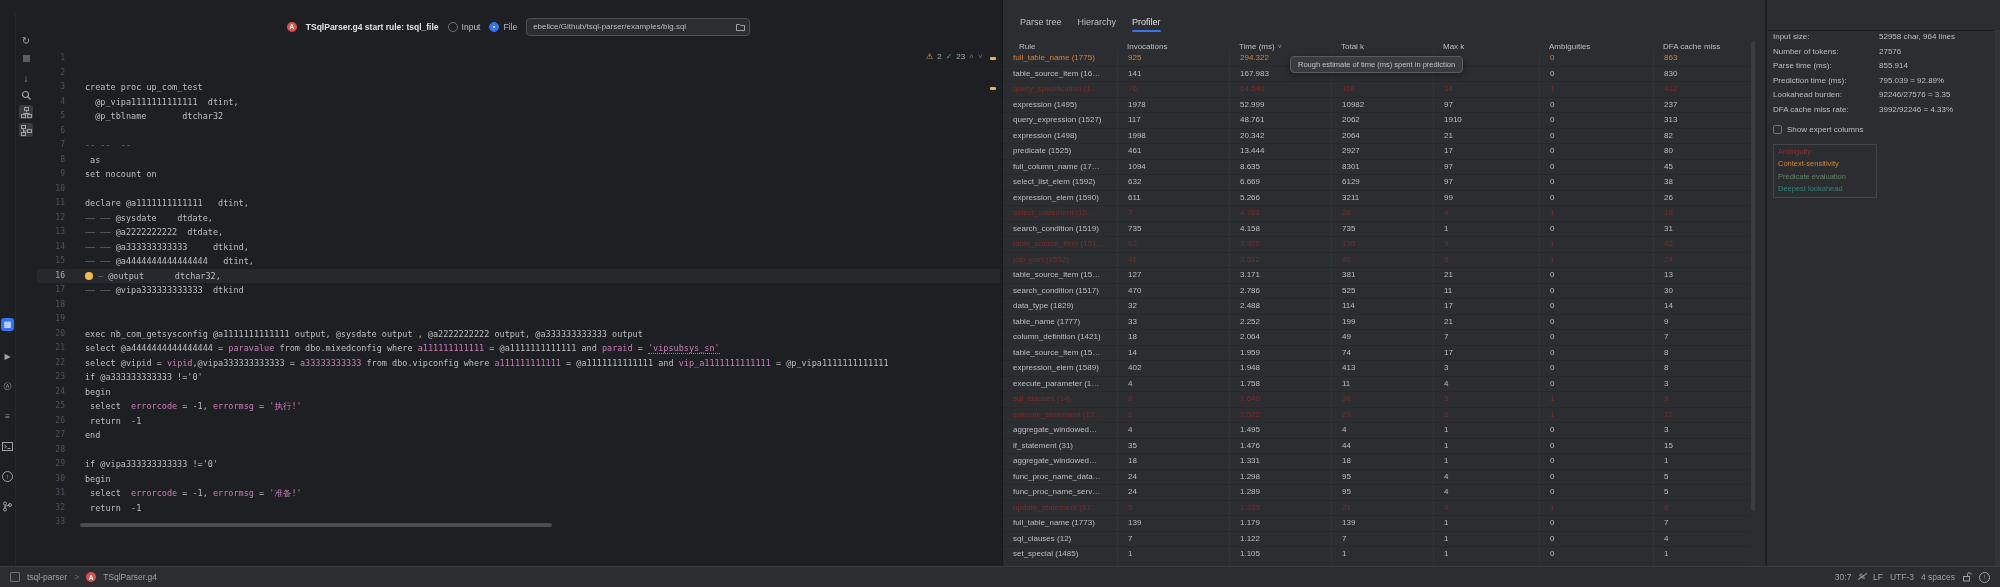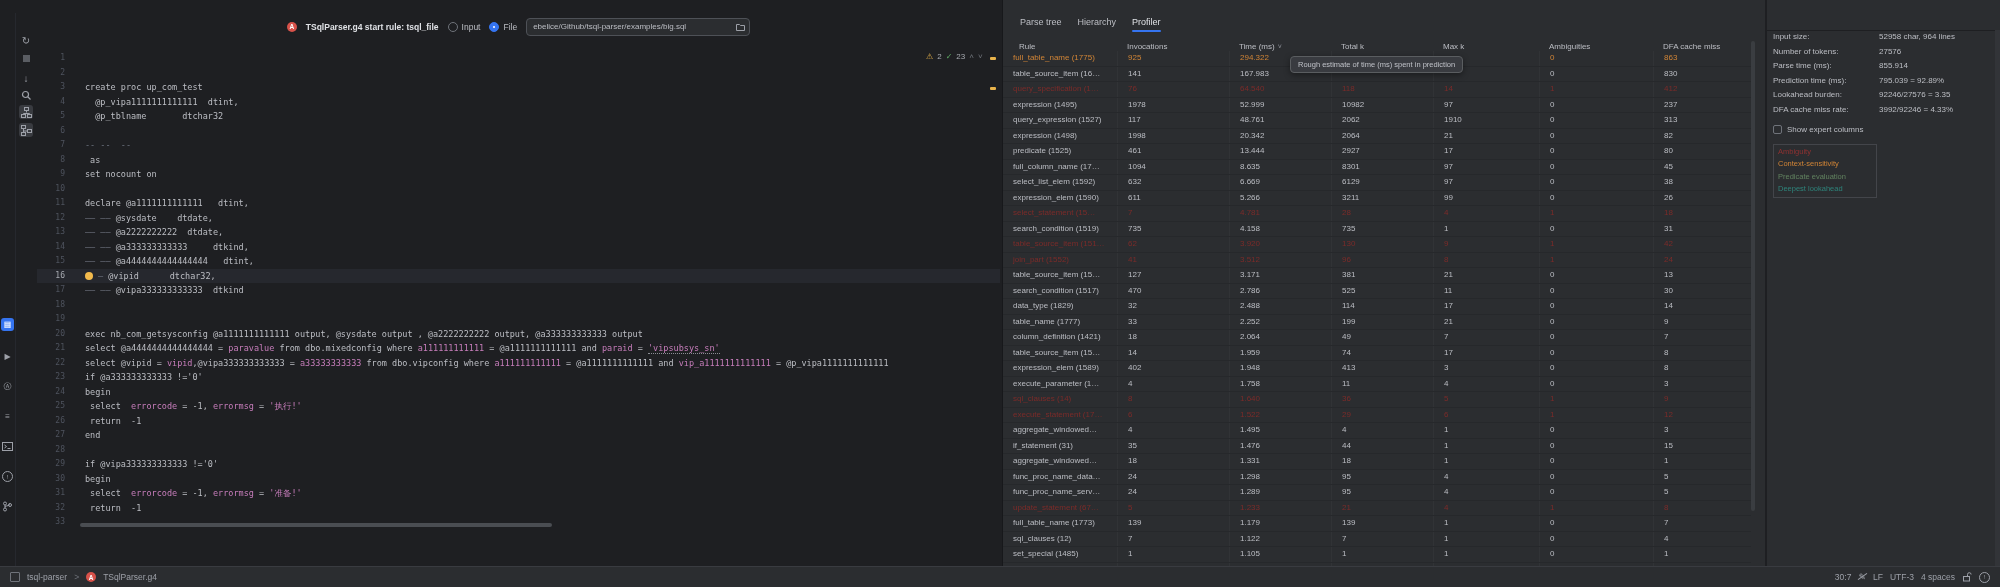--- a/index.html
+++ b/index.html
@@ -181,21 +181,21 @@
         <div class="line"><span class="ln">6</span><span class="codeln"></span></div>
         <div class="line"><span class="ln">7</span><span class="codeln"><span class="tk-g">-- --  --</span></span></div>
         <div class="line"><span class="ln">8</span><span class="codeln"><span class="tk-d"> as</span></span></div>
         <div class="line"><span class="ln">9</span><span class="codeln"><span class="tk-d">set nocount on</span></span></div>
         <div class="line"><span class="ln">10</span><span class="codeln"></span></div>
         <div class="line"><span class="ln">11</span><span class="codeln"><span class="tk-d">declare @a1111111111111   dtint,</span></span></div>
         <div class="line"><span class="ln">12</span><span class="codeln"><span class="tk-g">—— —— </span><span class="tk-d">@sysdate    dtdate,</span></span></div>
         <div class="line"><span class="ln">13</span><span class="codeln"><span class="tk-g">—— —— </span><span class="tk-d">@a2222222222  dtdate,</span></span></div>
         <div class="line"><span class="ln">14</span><span class="codeln"><span class="tk-g">—— —— </span><span class="tk-d">@a333333333333     dtkind,</span></span></div>
         <div class="line"><span class="ln">15</span><span class="codeln"><span class="tk-g">—— —— </span><span class="tk-d">@a4444444444444444   dtint,</span></span></div>
-        <div class="line active"><span class="ln">16</span><span class="codeln"><span class="bulb"></span><span class="tk-g">— </span><span class="tk-d">@vipid      dtchar32,</span></span></div>
+        <div class="line active"><span class="ln">16</span><span class="codeln"><span class="bulb"></span><span class="tk-g">— </span><span class="tk-d">@output      dtchar32,</span></span></div>
         <div class="line"><span class="ln">17</span><span class="codeln"><span class="tk-g">—— —— </span><span class="tk-d">@vipa333333333333  dtkind</span></span></div>
         <div class="line"><span class="ln">18</span><span class="codeln"></span></div>
         <div class="line"><span class="ln">19</span><span class="codeln"></span></div>
         <div class="line"><span class="ln">20</span><span class="codeln"><span class="tk-d">exec nb_com_getsysconfig @a1111111111111 output, @sysdate output , @a2222222222 output, @a333333333333 output</span></span></div>
         <div class="line"><span class="ln">21</span><span class="codeln"><span class="tk-d">select @a4444444444444444 = </span><span class="tk-m">paravalue</span><span class="tk-d"> from dbo.mixedconfig where </span><span class="tk-m">a111111111111</span><span class="tk-d"> = @a1111111111111 and </span><span class="tk-m">paraid</span><span class="tk-d"> = </span><span class="tk-u">'vipsubsys_sn'</span></span></div>
         <div class="line"><span class="ln">22</span><span class="codeln"><span class="tk-d">select @vipid = </span><span class="tk-m">vipid</span><span class="tk-d">,@vipa333333333333 = </span><span class="tk-m">a33333333333</span><span class="tk-d"> from dbo.vipconfig where </span><span class="tk-m">a111111111111</span><span class="tk-d"> = @a1111111111111 and </span><span class="tk-m">vip_a1111111111111</span><span class="tk-d"> = @p_vipa1111111111111</span></span></div>
         <div class="line"><span class="ln">23</span><span class="codeln"><span class="tk-d">if @a333333333333 !='0'</span></span></div>
         <div class="line"><span class="ln">24</span><span class="codeln"><span class="tk-d">begin</span></span></div>
         <div class="line"><span class="ln">25</span><span class="codeln"><span class="tk-d"> select  </span><span class="tk-m">errorcode</span><span class="tk-d"> = -1, </span><span class="tk-m">errormsg</span><span class="tk-d"> = </span><span class="tk-m">'执行!'</span></span></div>
         <div class="line"><span class="ln">26</span><span class="codeln"><span class="tk-d"> return  -1</span></span></div>

